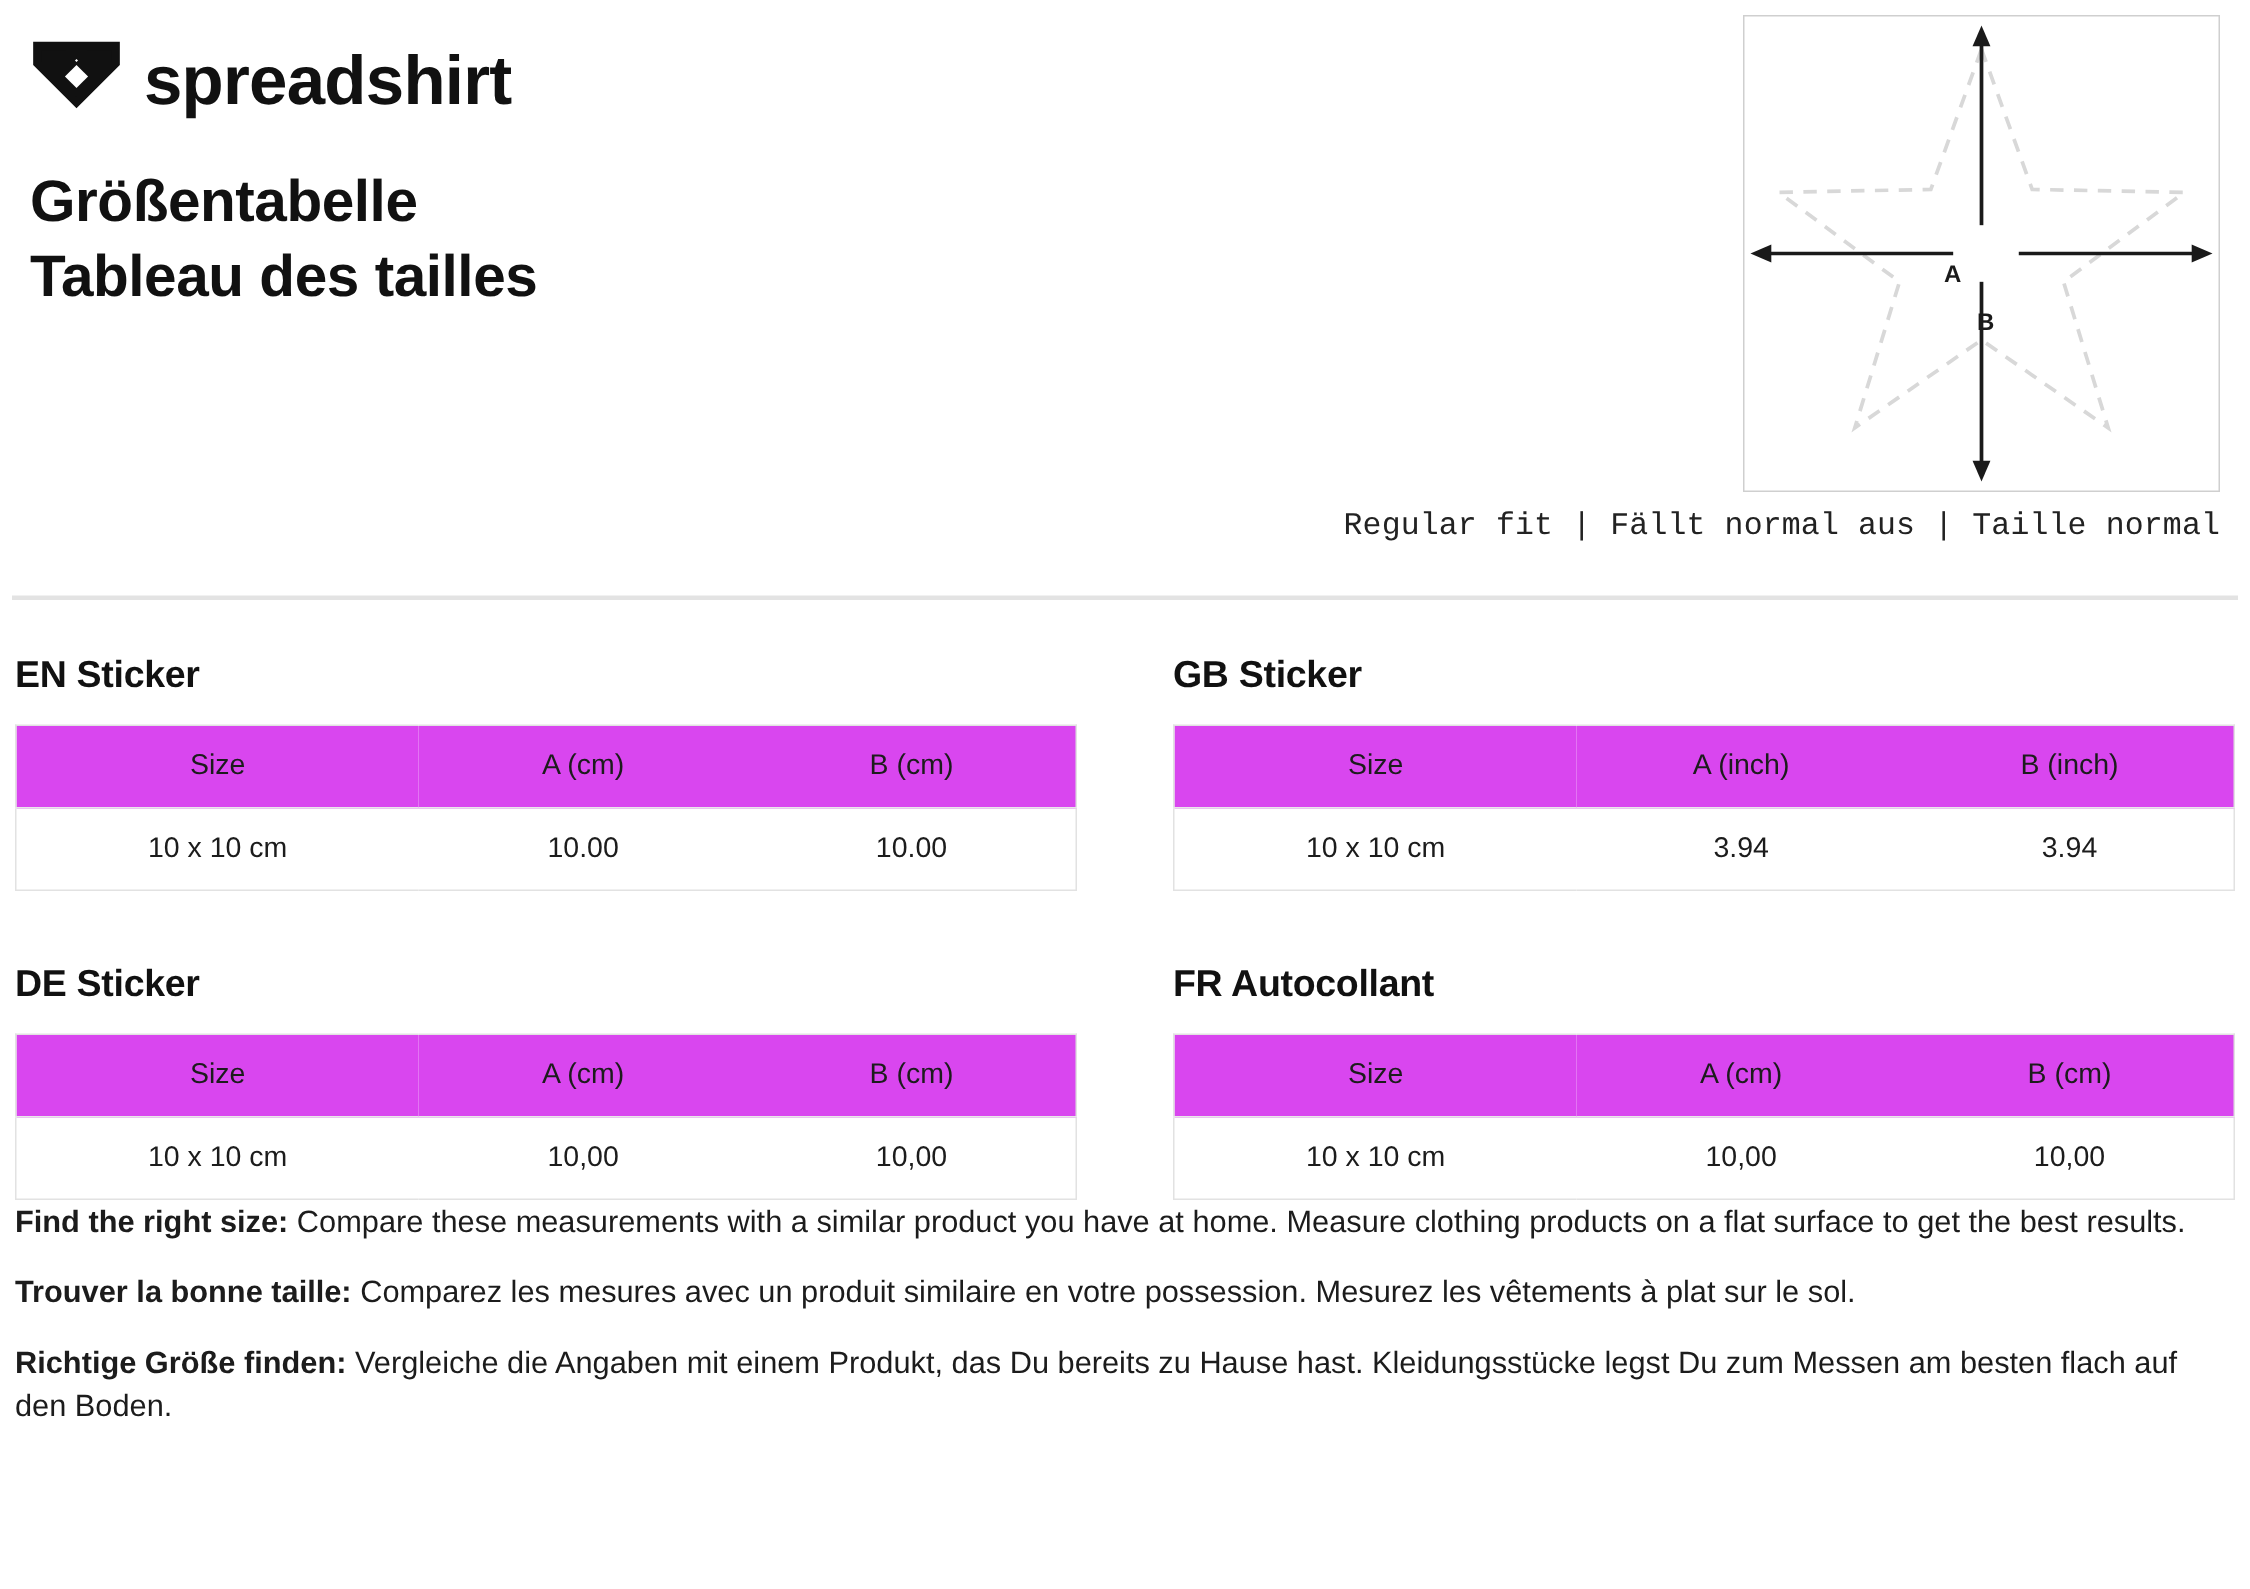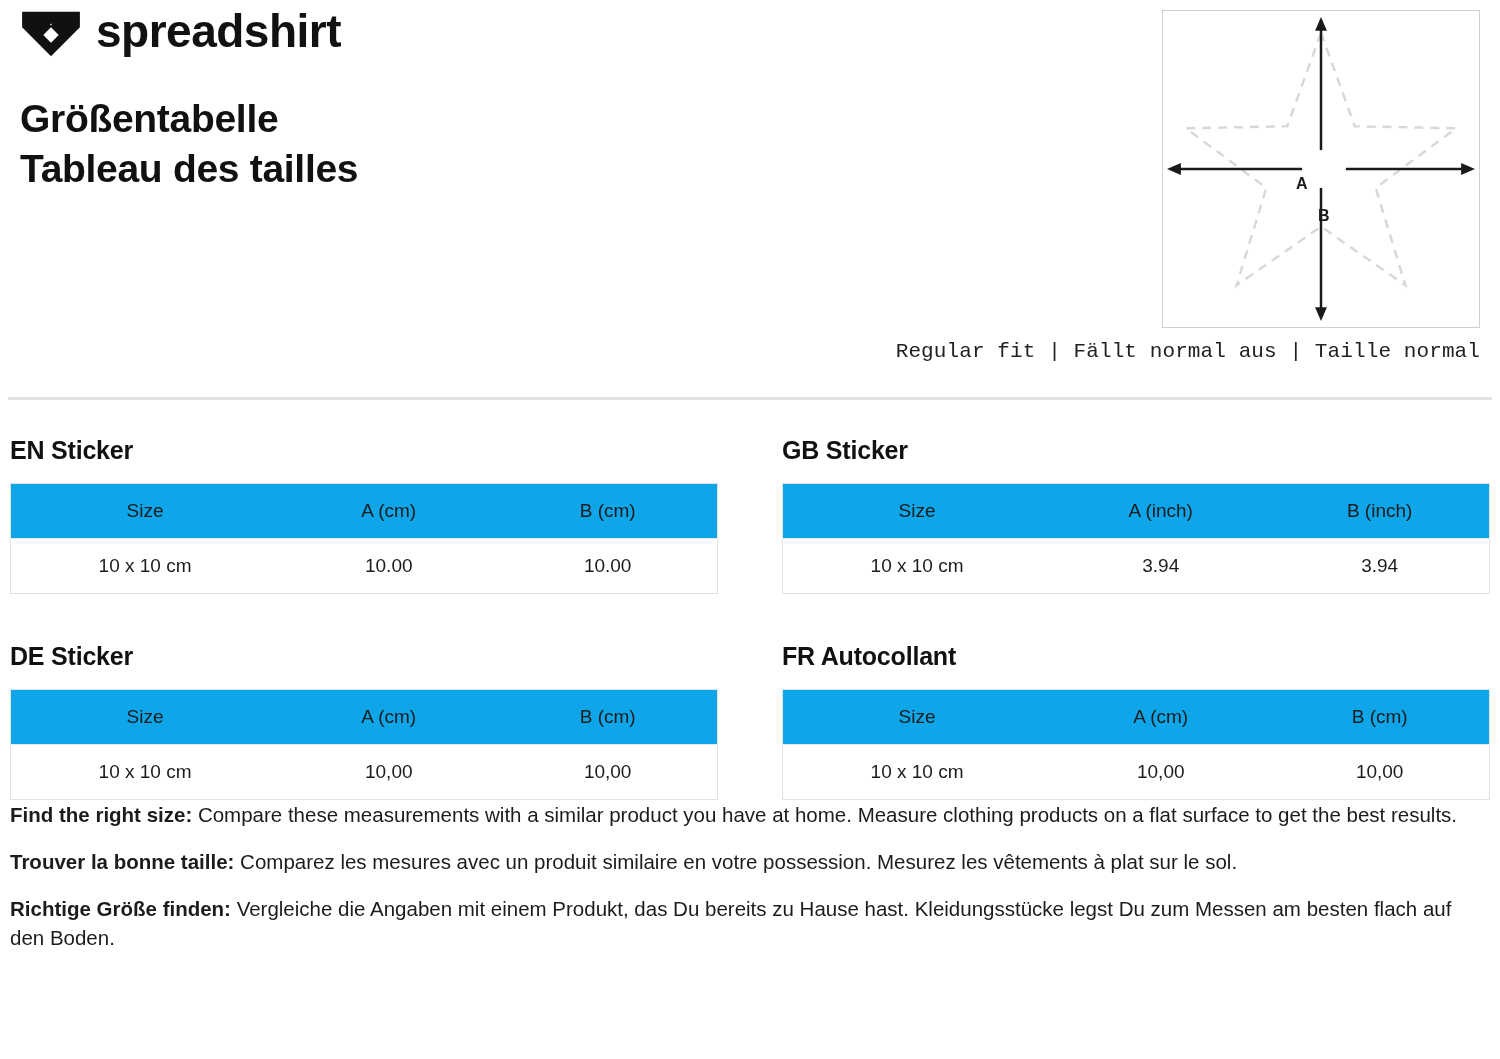--- a/index.html
+++ b/index.html
@@ -31,23 +31,23 @@
     align-items: flex-start;
     padding: 8px 0 0 0;
   }
 
   .brand-block {
     padding-left: 12px;
   }
 
   .logo-row {
     display: flex;
-    align-items: flex-start;
+    align-items: flex-end;
     gap: 14px;
-    margin-top: 0;
+    margin-top: 16px;
   }
 
   .logo-mark {
     width: 62px;
     height: 52px;
     flex: 0 0 auto;
   }
 
   .logo-text {
     font-size: 46px;
@@ -127,21 +127,21 @@
   table.size-table th,
   table.size-table td {
     text-align: center;
     font-size: 19px;
     font-weight: normal;
     color: #1c1c1c;
     padding: 16px 4px;
     border-bottom: 1px solid #e8e8e8;
   }
   table.size-table thead th {
-    background: #0ea5e9;
+    background: #d946ef;
   }
   table.size-table tbody tr:last-child td {
     border-bottom: none;
   }
   table.size-table th:first-child,
   table.size-table td:first-child {
     width: 38%;
   }
 
   

